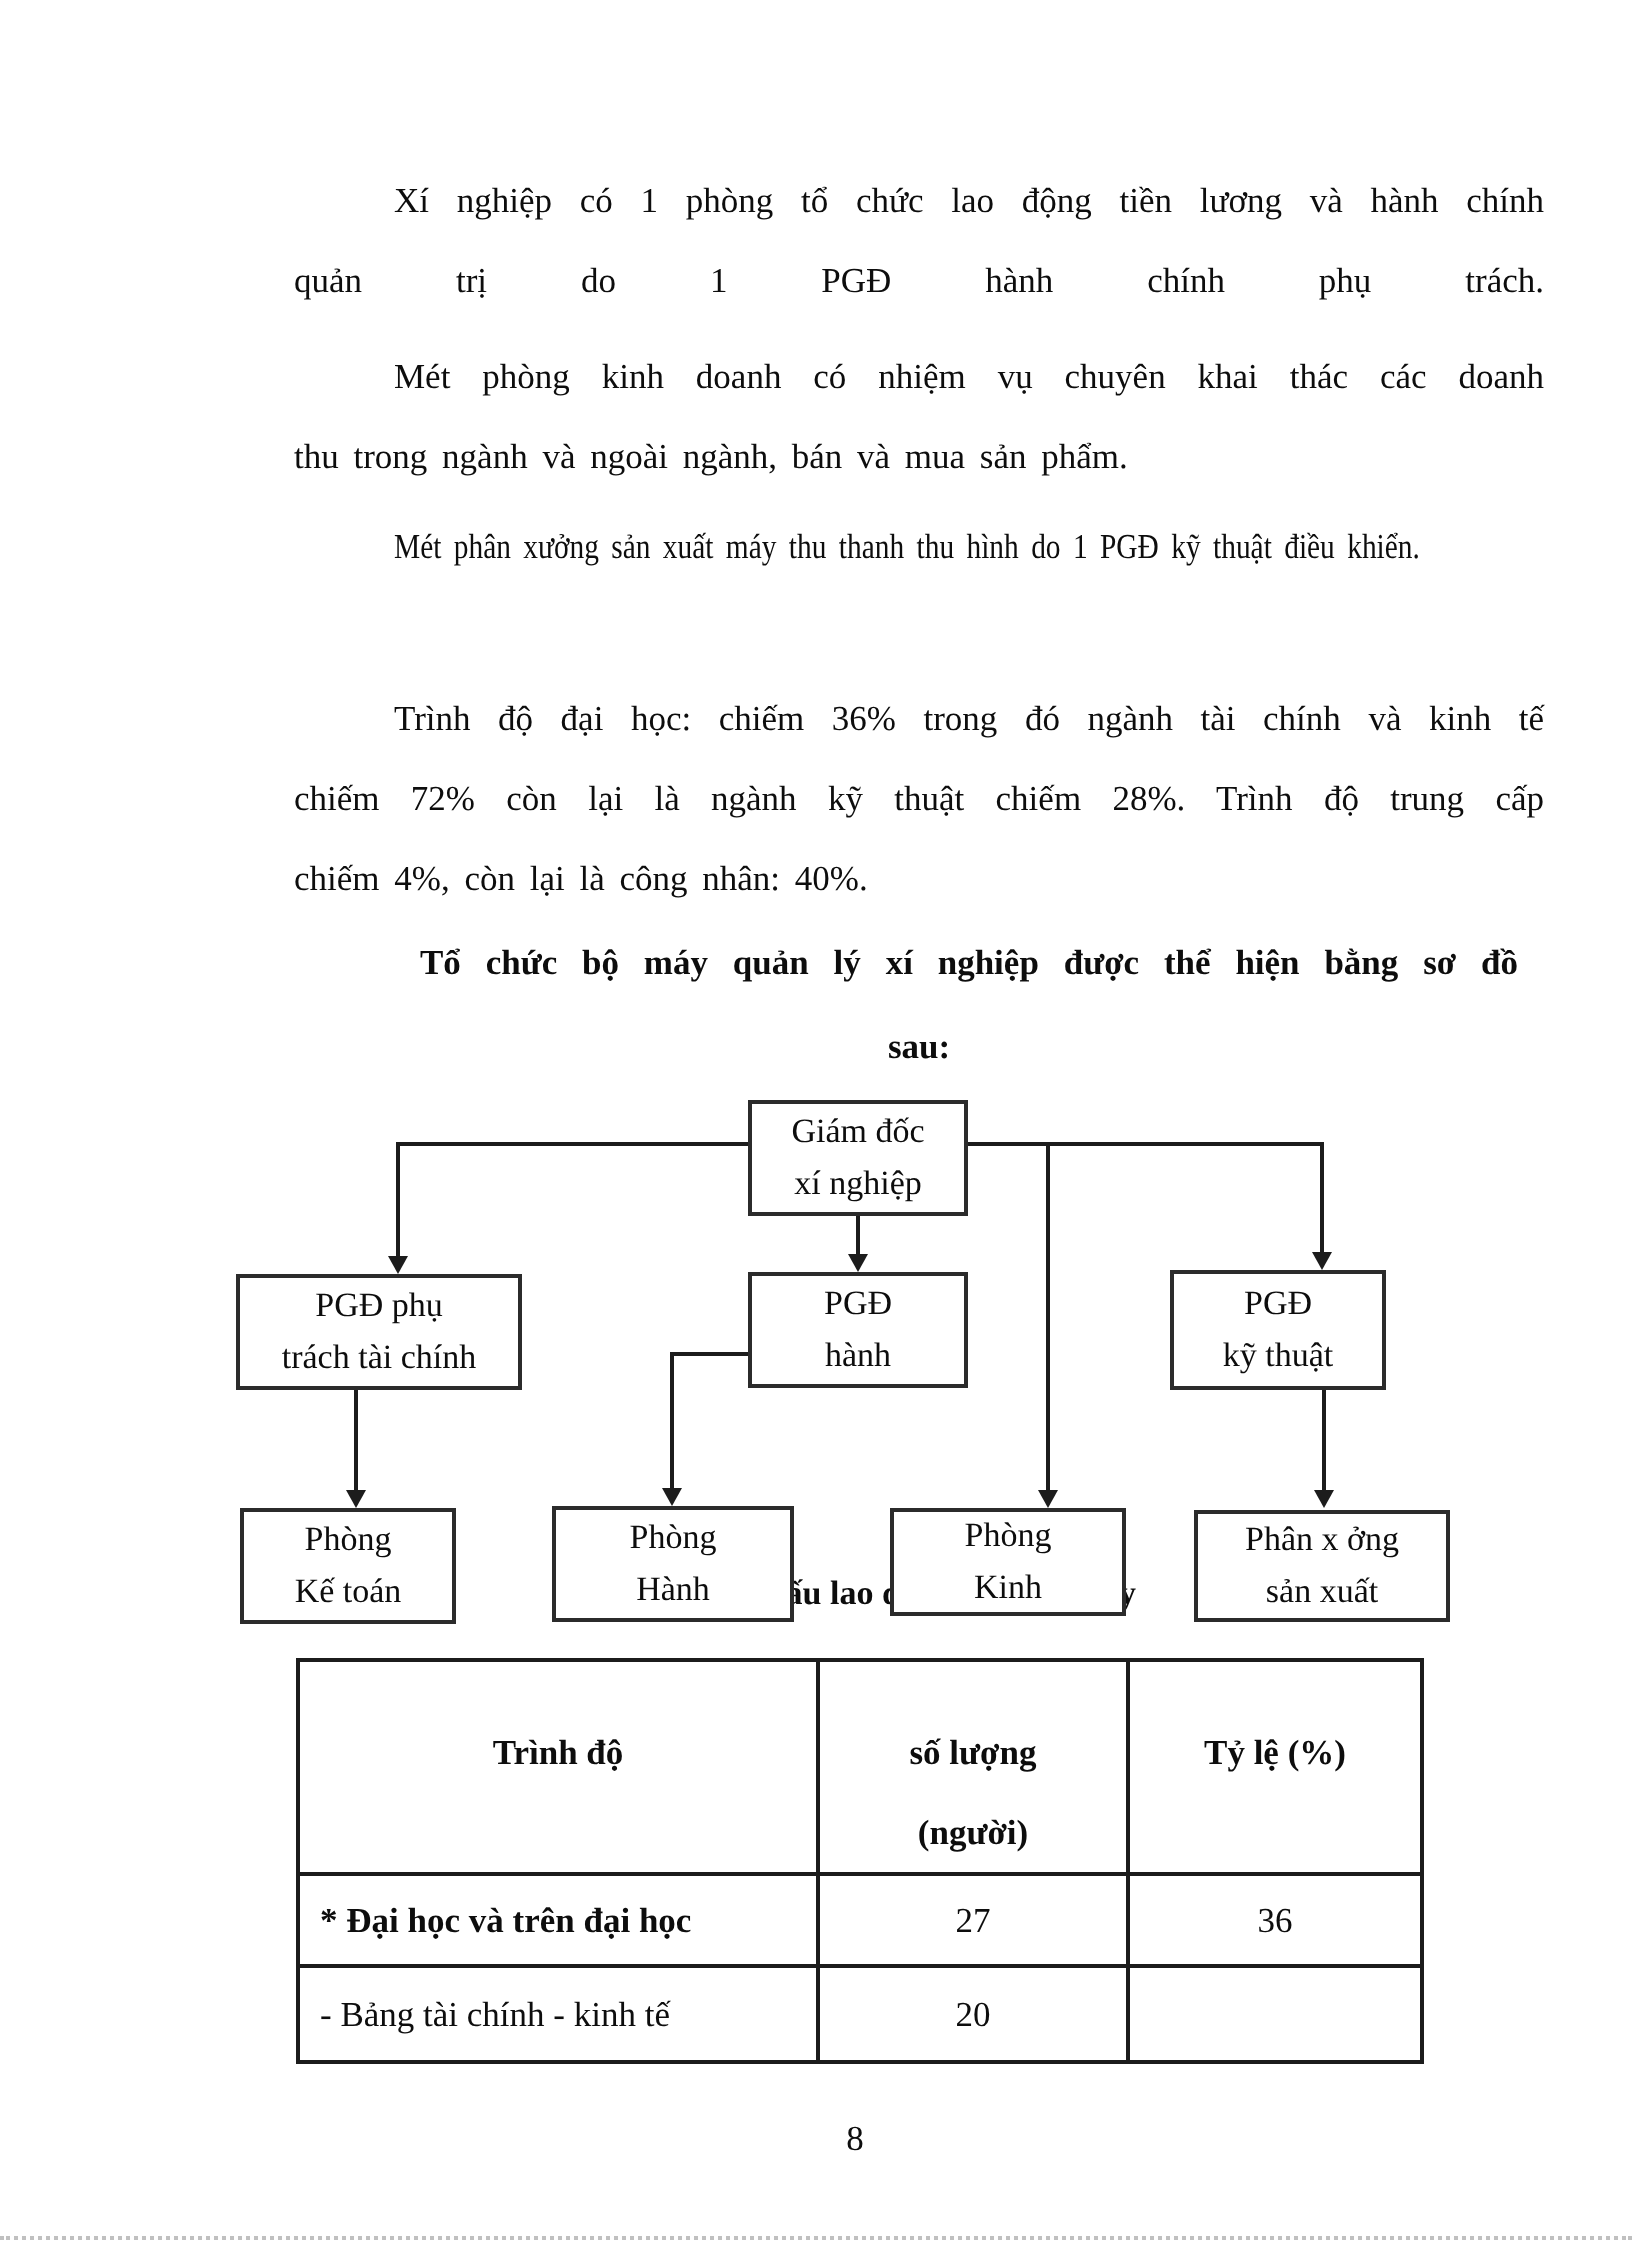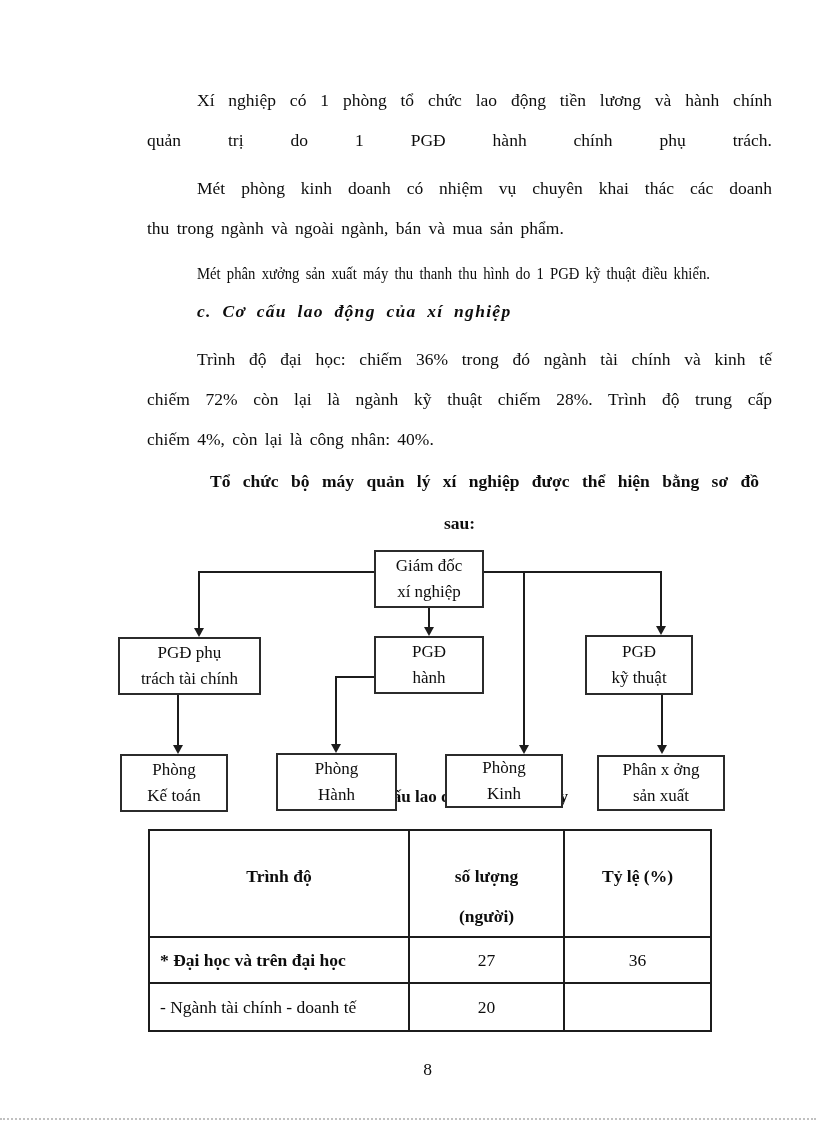--- a/index.html
+++ b/index.html
@@ -102,21 +102,20 @@
   <div class="tline stretch indent" style="top:88px">Xí nghiệp có 1 phòng tổ chức lao động tiền lương và hành chính</div>
   <div class="tline stretch" style="top:128px">quản trị do 1 PGĐ hành chính phụ trách.</div>
 
   <div class="tline stretch indent" style="top:176px">Mét phòng kinh doanh có nhiệm vụ chuyên khai thác các doanh</div>
   <div class="tline" style="top:216px">thu trong ngành và ngoài ngành, bán và mua sản phẩm.</div>
 
   <div class="tline indent condensed-wrap" style="top:261px">
     <span class="condensed">Mét phân xưởng sản xuất máy thu thanh thu hình do 1 PGĐ kỹ thuật điều khiển.</span>
   </div>
 
-  <div class="tline bold-italic indent" style="top:299px">c. Cơ cấu lao động của xí nghiệp</div>
 
   <div class="tline stretch indent" style="top:347px">Trình độ đại học: chiếm 36% trong đó ngành tài chính và kinh tế</div>
   <div class="tline stretch" style="top:387px">chiếm 72% còn lại là ngành kỹ thuật chiếm 28%. Trình độ trung cấp</div>
   <div class="tline" style="top:427px">chiếm 4%, còn lại là công nhân: 40%.</div>
 
   <div class="tline stretch bold" style="top:469px; width:612px; padding-left:63px">Tổ chức bộ máy quản lý xí nghiệp được thể hiện bằng sơ đồ</div>
   <div class="tline bold centered" style="top:511px">sau:</div>
 
   <div class="hidden-caption">Bảng cơ cấu lao động của Công ty</div>
 
@@ -181,21 +180,21 @@
         <div>(người)</div>
       </td>
       <td class="c3 hdr">Tỷ lệ (%)</td>
     </tr>
     <tr class="r1">
       <td class="c1 cell-left bold">* Đại học và trên đại học</td>
       <td class="c2 cell-center">27</td>
       <td class="c3 cell-center">36</td>
     </tr>
     <tr class="r2">
-      <td class="c1 cell-left">- Ngành tài chính - doanh tế</td>
+      <td class="c1 cell-left">- Bảng tài chính - kinh tế</td>
       <td class="c2 cell-center">20</td>
       <td class="c3 cell-center"></td>
     </tr>
   </tbody>
     </table>
 
   <div class="page-number">8</div>
   <div class="bottom-dotted"></div>
 
 </div>

